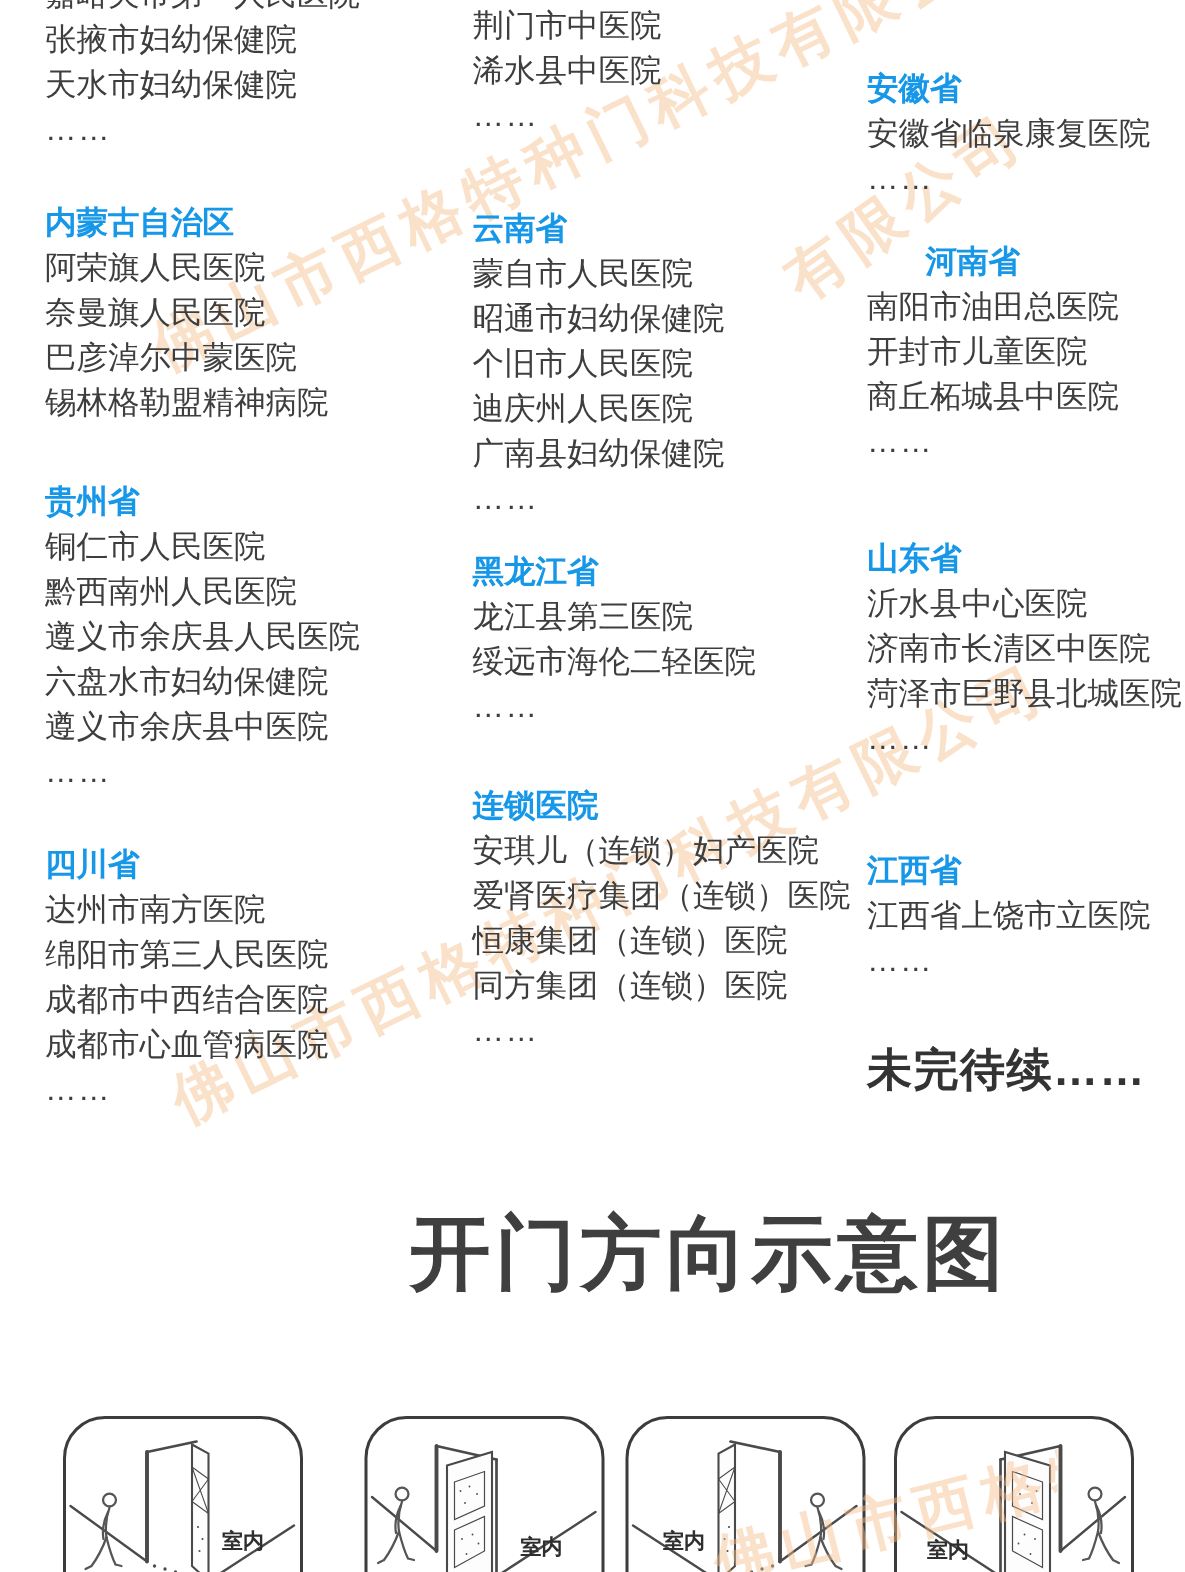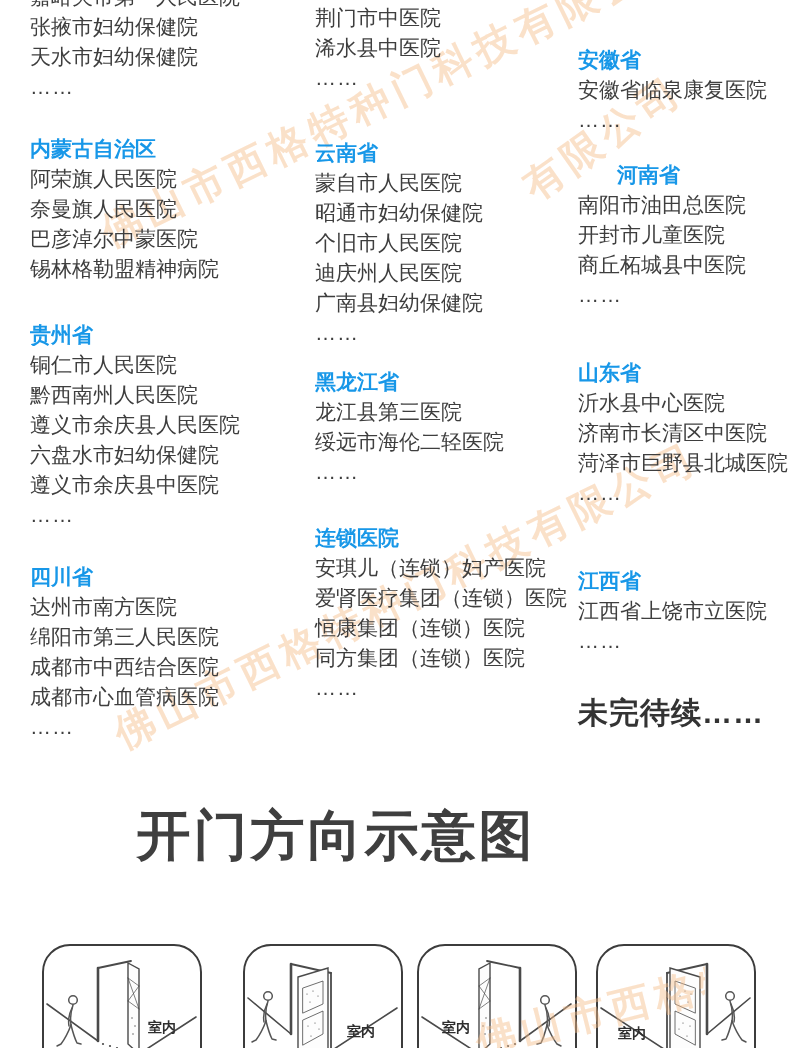--- a/index.html
+++ b/index.html
@@ -24,21 +24,21 @@
   .section{position:absolute;}
   .hdr{font-size:21px;font-weight:bold;line-height:30px;}
   .item{font-size:21px;line-height:30px;}
   .item.ell{letter-spacing:1px;}
   #continued{
     position:absolute;left:578px;top:693px;z-index:1;
     font-size:30px;font-weight:bold;color:#333333;letter-spacing:1px;
   }
   
   #door-title{
-    position:absolute;left:0;top:800px;width:672px;text-align:center;z-index:1;
+    position:absolute;left:0;top:800px;width:672px;text-align:right;z-index:1;
     font-size:54px;font-weight:bold;color:#3f3f3f;letter-spacing:3px;
   }
   .door-box{
     position:absolute;top:944px;width:160px;height:134px;box-sizing:border-box;
     border:2.5px solid #3c3c3c;border-radius:28px;background:transparent;z-index:1;
   }
   .door-box svg{display:block;width:155px;height:129px;}
   .b1{left:42px;} .b2{left:243px;} .b3{left:417px;} .b4{left:596px;}
   .lbl{font-size:14px;font-weight:bold;fill:#2e2e2e;text-anchor:middle;
        font-family:"Liberation Sans","DejaVu Sans",sans-serif;}

